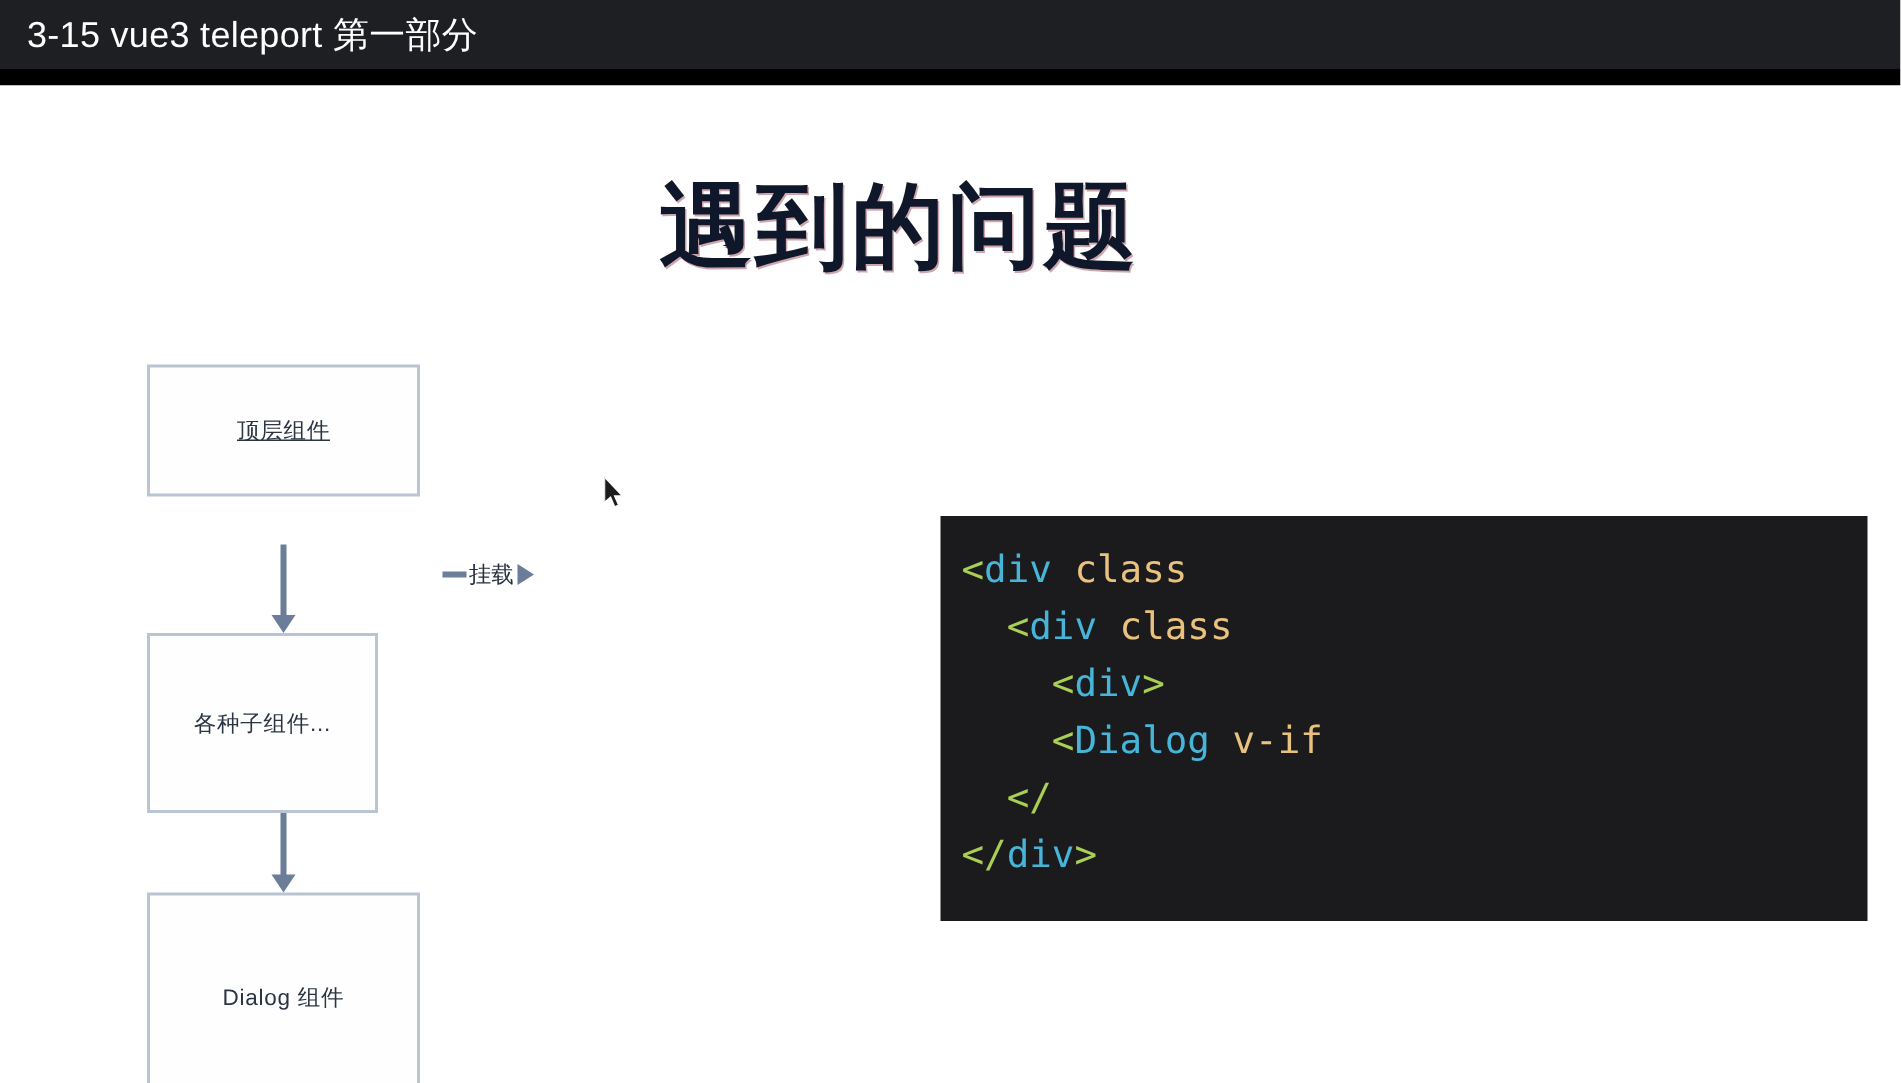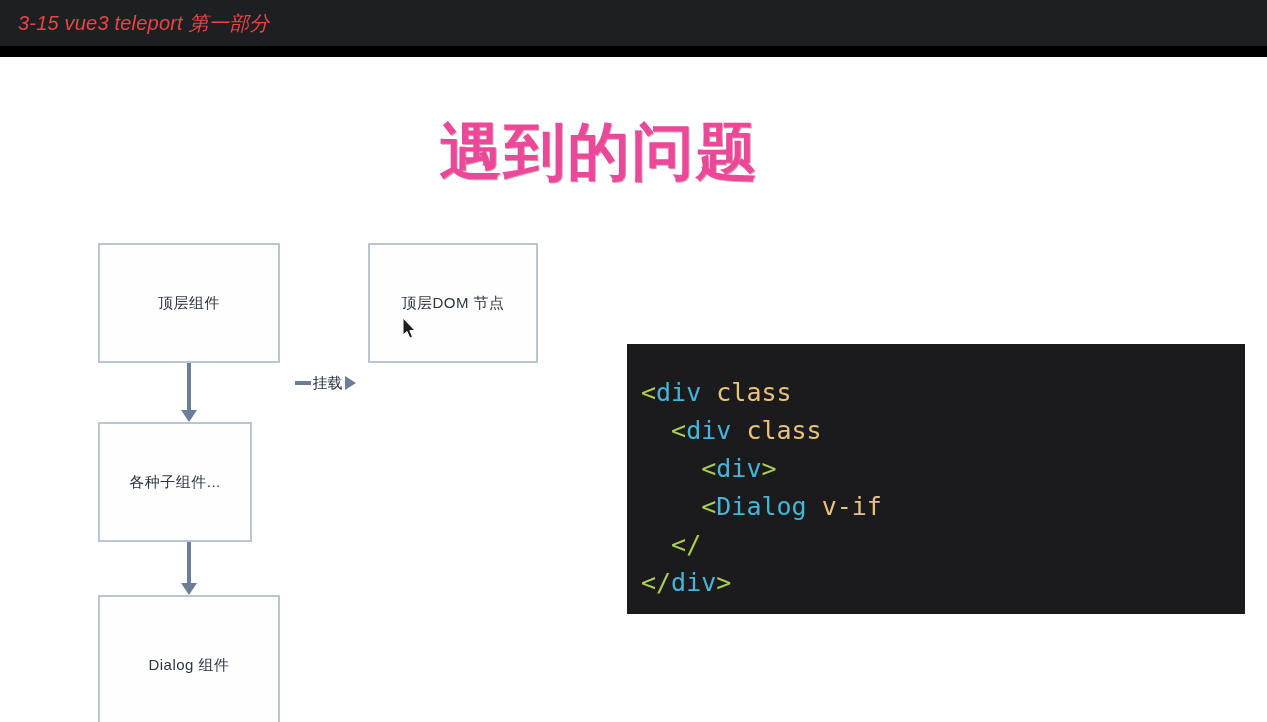--- a/index.html
+++ b/index.html
@@ -12,51 +12,51 @@
 
   
   #app { position:relative; width:1267px; height:722px; background:#fdfdfd; }
 
   #titlebar {
     position:absolute; left:0; top:0; width:1267px; height:46px;
     background:#1e1f23;
   }
   #titlebar-text {
     position:absolute; left:18px; top:50%; transform:translateY(-50%);
-    color:#ef4444; font-size:20px; letter-spacing:.2px; white-space:nowrap;font-style:italic;
+    color:#ffffff; font-size:24px; letter-spacing:.2px; white-space:nowrap;
   }
   #black-strip {
     position:absolute; left:0; top:46px; width:1267px; height:11px;
     background:#000000;
   }
 
   
   #slide {
     position:absolute; left:0; top:57px; width:1267px; height:665px;
     background:#ffffff;
   }
 
   #slide-title {
     position:absolute; left:0; top:62px; width:1199px;
     text-align:center;
-    color:#ec4899;
+    color:#0f172a;
     font-size:62px; font-weight:700; line-height:1.05;
     letter-spacing:2px;
     text-shadow:1px 1px 0 rgba(120,0,20,.35);
   }
 
   
   .flow-box {
     position:absolute;
     background:#fefefe;
     border:2px solid #b9c5d2;
     display:flex; align-items:center; justify-content:center;
     color:#2b3442; font-size:15px; letter-spacing:.5px;
   }
-  #box-top      { left:98px;  top:186px; width:182px; height:120px; }
+  #box-top      { left:98px;  top:186px; width:182px; height:88px;text-decoration:underline; }
   #box-children { left:98px;  top:365px; width:154px; height:120px; }
   #box-dialog   { left:98px;  top:538px; width:182px; height:140px; }
   #box-dom      { left:368px; top:186px; width:170px; height:120px; }
 
   
   .v-arrow { position:absolute; width:20px; }
   .v-arrow .shaft {
     position:absolute; left:8px; top:0; width:4px; height:calc(100% - 11px);
     background:#6b7d99;
   }
@@ -87,21 +87,21 @@
     border-top:7px solid transparent;
     border-bottom:7px solid transparent;
     border-left:11px solid #6b7d99;
   }
 
   
   #code-panel {
     position:absolute; left:627px; top:287px;
     width:618px; height:270px;
     background:#1b1b1d;
-    padding:30px 22px 20px 14px;
+    padding:17px 22px 20px 14px;
     overflow:hidden;
   }
   #code-panel pre {
     margin:0;
     font-family:"DejaVu Sans Mono","Liberation Mono",monospace;
     font-size:25px; line-height:38px;
     white-space:pre;
     color:#d4d4d4;
   }
   .tok-punct { color:#a9cf54; }   
@@ -134,23 +134,20 @@
     </div>
 
     <div class="flow-box" id="box-children">
       <span>各种子组件...</span>
     </div>
 
     <div class="flow-box" id="box-dialog">
       <span>Dialog 组件</span>
     </div>
 
-    <div class="flow-box" id="box-dom">
-      <span>顶层DOM 节点</span>
-    </div>
 
     <div class="v-arrow" id="arrow-1">
       <div class="shaft"></div>
       <div class="head"></div>
     </div>
     <div class="v-arrow" id="arrow-2">
       <div class="shaft"></div>
       <div class="head"></div>
     </div>
 

